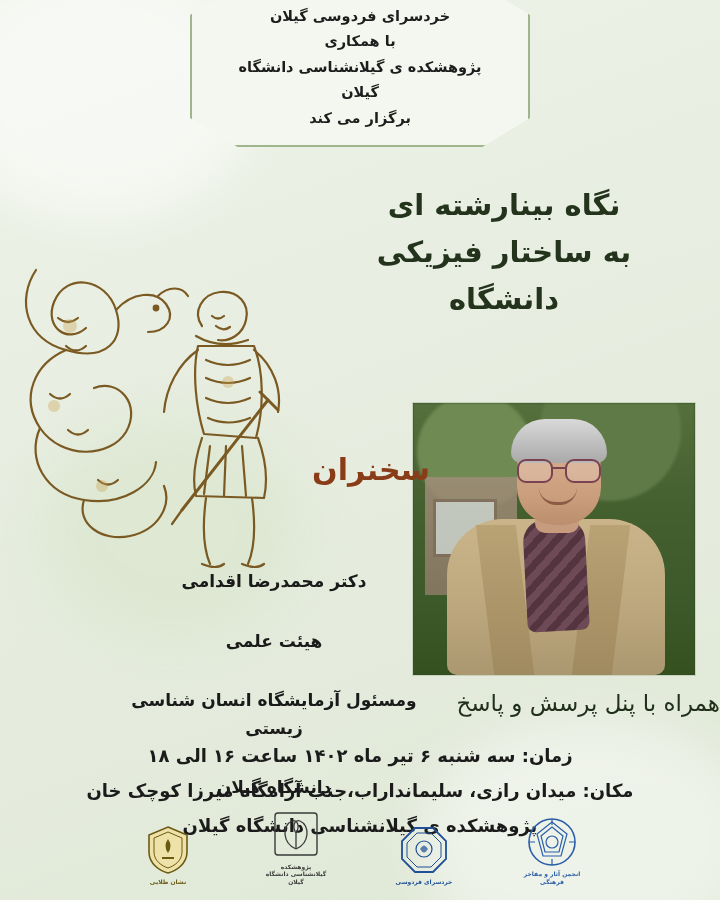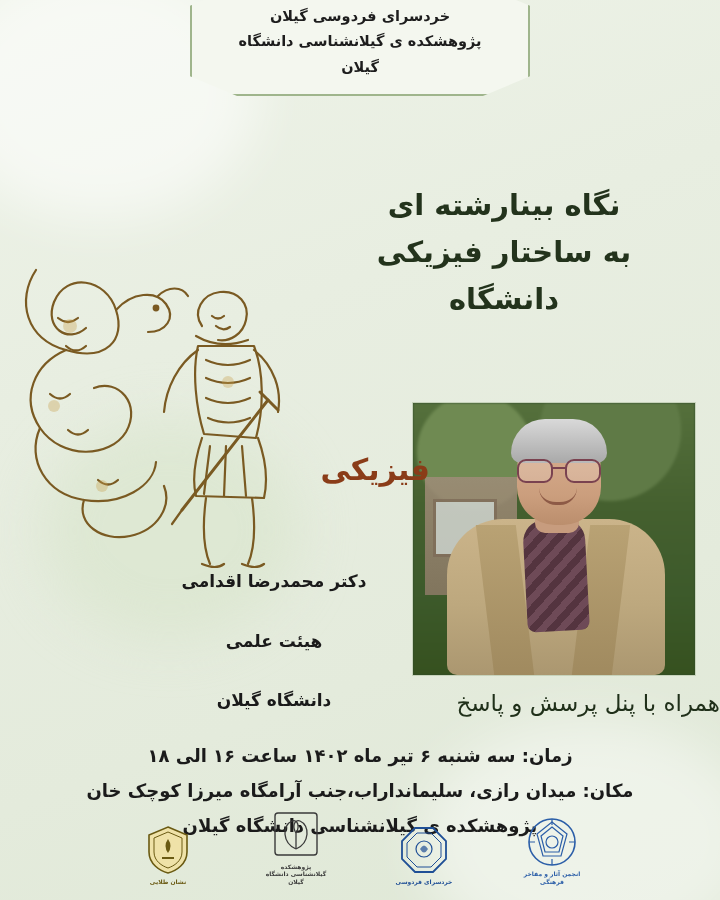--- a/index.html
+++ b/index.html
@@ -255,21 +255,23 @@
 <body>
 
 <div class="poster">
 
   <div class="paper-tex tex-a"></div>
   <div class="paper-tex tex-b"></div>
   <div class="paper-tex tex-c"></div>
 
   <div class="header-banner">
     <div>خردسرای فردوسی گیلان</div>
+    <div>با همکاری</div>
     <div>پژوهشکده ی گیلانشناسی دانشگاه گیلان</div>
+    <div>برگزار می کند</div>
   </div>
 
   <div class="artwork">
     <svg viewBox="0 0 320 420" xmlns="http://www.w3.org/2000/svg" aria-hidden="true">
       <g fill="none" stroke="#7a5a22" stroke-width="2.2" stroke-linecap="round" stroke-linejoin="round">
 
         <path d="M30 120 C 10 150, 20 190, 60 200 C 100 212, 120 190, 110 160 C 100 128, 60 122, 48 152 C 38 178, 62 194, 80 178"></path>
         <path d="M60 200 C 28 214, 14 248, 34 278 C 56 310, 104 308, 120 282 C 136 254, 112 228, 88 238"></path>
         <path d="M34 278 C 20 310, 40 344, 78 350 C 116 356, 148 336, 150 312"></path>
         <path d="M78 350 C 70 374, 96 392, 124 386 C 152 380, 166 356, 158 336"></path>
@@ -332,25 +334,26 @@
       <div class="hair"></div>
       <div class="glasses">
         <span class="lens l"></span>
         <span class="lens r"></span>
         <span class="bridge"></span>
       </div>
       <div class="smile"></div>
     </div>
   </div>
 
-  <div class="speaker-label">فیزیکی</div>
+  <div class="speaker-label">سخنران</div>
 
   <div class="speaker-info">
     <div>دکتر محمدرضا اقدامی</div>
     <div>هیئت علمی</div>
+    <div>ومسئول آزمایشگاه انسان شناسی زیستی</div>
     <div>دانشگاه گیلان</div>
   </div>
 
   <div class="qa-line">همراه با پنل پرسش و پاسخ</div>
 
   <div class="details">
     <div>زمان: سه شنبه ۶ تیر ماه ۱۴۰۲ ساعت ۱۶ الی ۱۸</div>
     <div>مکان: میدان رازی، سلیمانداراب،جنب آرامگاه میرزا کوچک خان</div>
     <div>پژوهشکده ی گیلانشناسی دانشگاه گیلان</div>
   </div>

